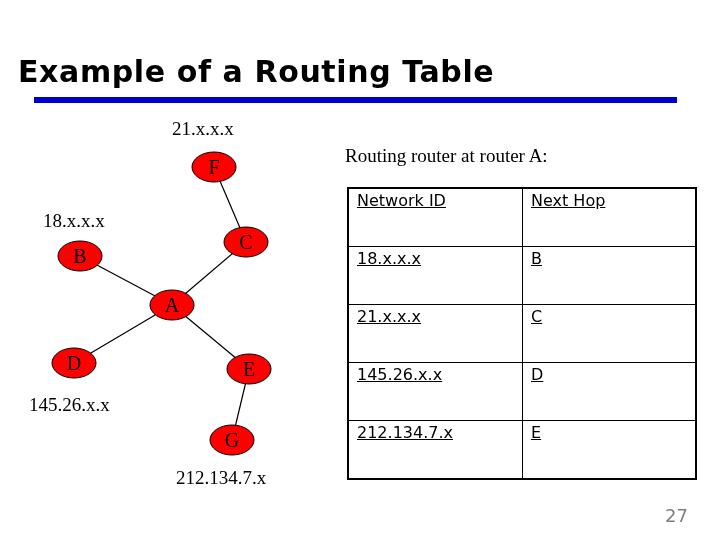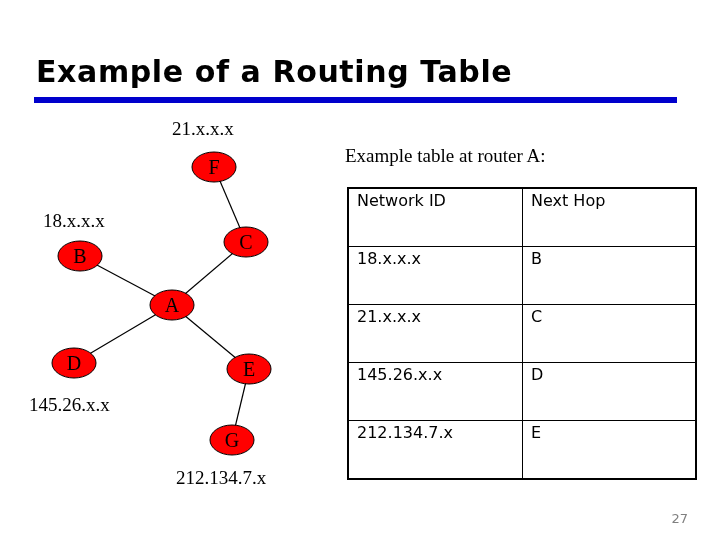--- a/index.html
+++ b/index.html
@@ -11,21 +11,21 @@
     width: 720px;
     height: 540px;
     position: relative;
     overflow: hidden;
     font-family: "Liberation Serif", serif;
   }
 
   
   #slide-title {
     position: absolute;
-    left: 36px;
+    left: 18px;
     top: 54px;
     width: 645px;
     font-family: "DejaVu Sans", sans-serif;
     font-weight: bold;
     font-size: 30px;
     letter-spacing: 0.6px;
     color: #000000;
     white-space: nowrap;
   }
   #title-rule {
@@ -79,35 +79,36 @@
     font-size: 16px;
     color: #000000;
   }
   #routing-table td {
     border: 1px solid #000000;
     height: 54px;
     padding: 3px 0 0 8px;
     vertical-align: top;
     font-weight: normal;
     line-height: 1.1;
+    text-decoration: underline;
   }
   #routing-table .col-netid { width: 165px; }
   #routing-table .col-hop   { width: 164px; }
   #routing-table tr:first-child td { border-top: 2px solid #000000; }
   #routing-table tr:last-child td  { border-bottom: 2px solid #000000; }
   #routing-table td:first-child { border-left: 2px solid #000000; }
   #routing-table td:last-child  { border-right: 2px solid #000000; margin-left: 9px; }
 
   
   #page-number {
     position: absolute;
     right: 32px;
     bottom: 14px;
     font-family: "DejaVu Sans", sans-serif;
-    font-size: 13px;
+    font-size: 18px;
     color: #808080;
   }
 </style>
 </head>
 <body>
 
 <div id="slide-title">Example of a Routing Table</div>
 <div id="title-rule"></div>
 
 <div id="diagram">
@@ -148,21 +149,21 @@
       </g>
     </svg>
   <div id="net-labels">
       <div class="net-label" style="left: 172px; top: 8px;">21.x.x.x</div>
       <div class="net-label" style="left: 43px; top: 100px;">18.x.x.x</div>
       <div class="net-label" style="left: 29px; top: 284px;">145.26.x.x</div>
       <div class="net-label" style="left: 176px; top: 357px;">212.134.7.x</div>
     </div>
 </div>
 
-<div id="table-caption">Example table at router A:</div>
+<div id="table-caption">Routing router at router A:</div>
 
 <table id="routing-table">
   <tbody id="routing-table-body">
       <tr>
         <td class="col-netid">Network ID</td>
         <td class="col-hop">Next Hop</td>
       </tr>
       <tr>
         <td class="col-netid">18.x.x.x</td>
         <td class="col-hop">B</td>

